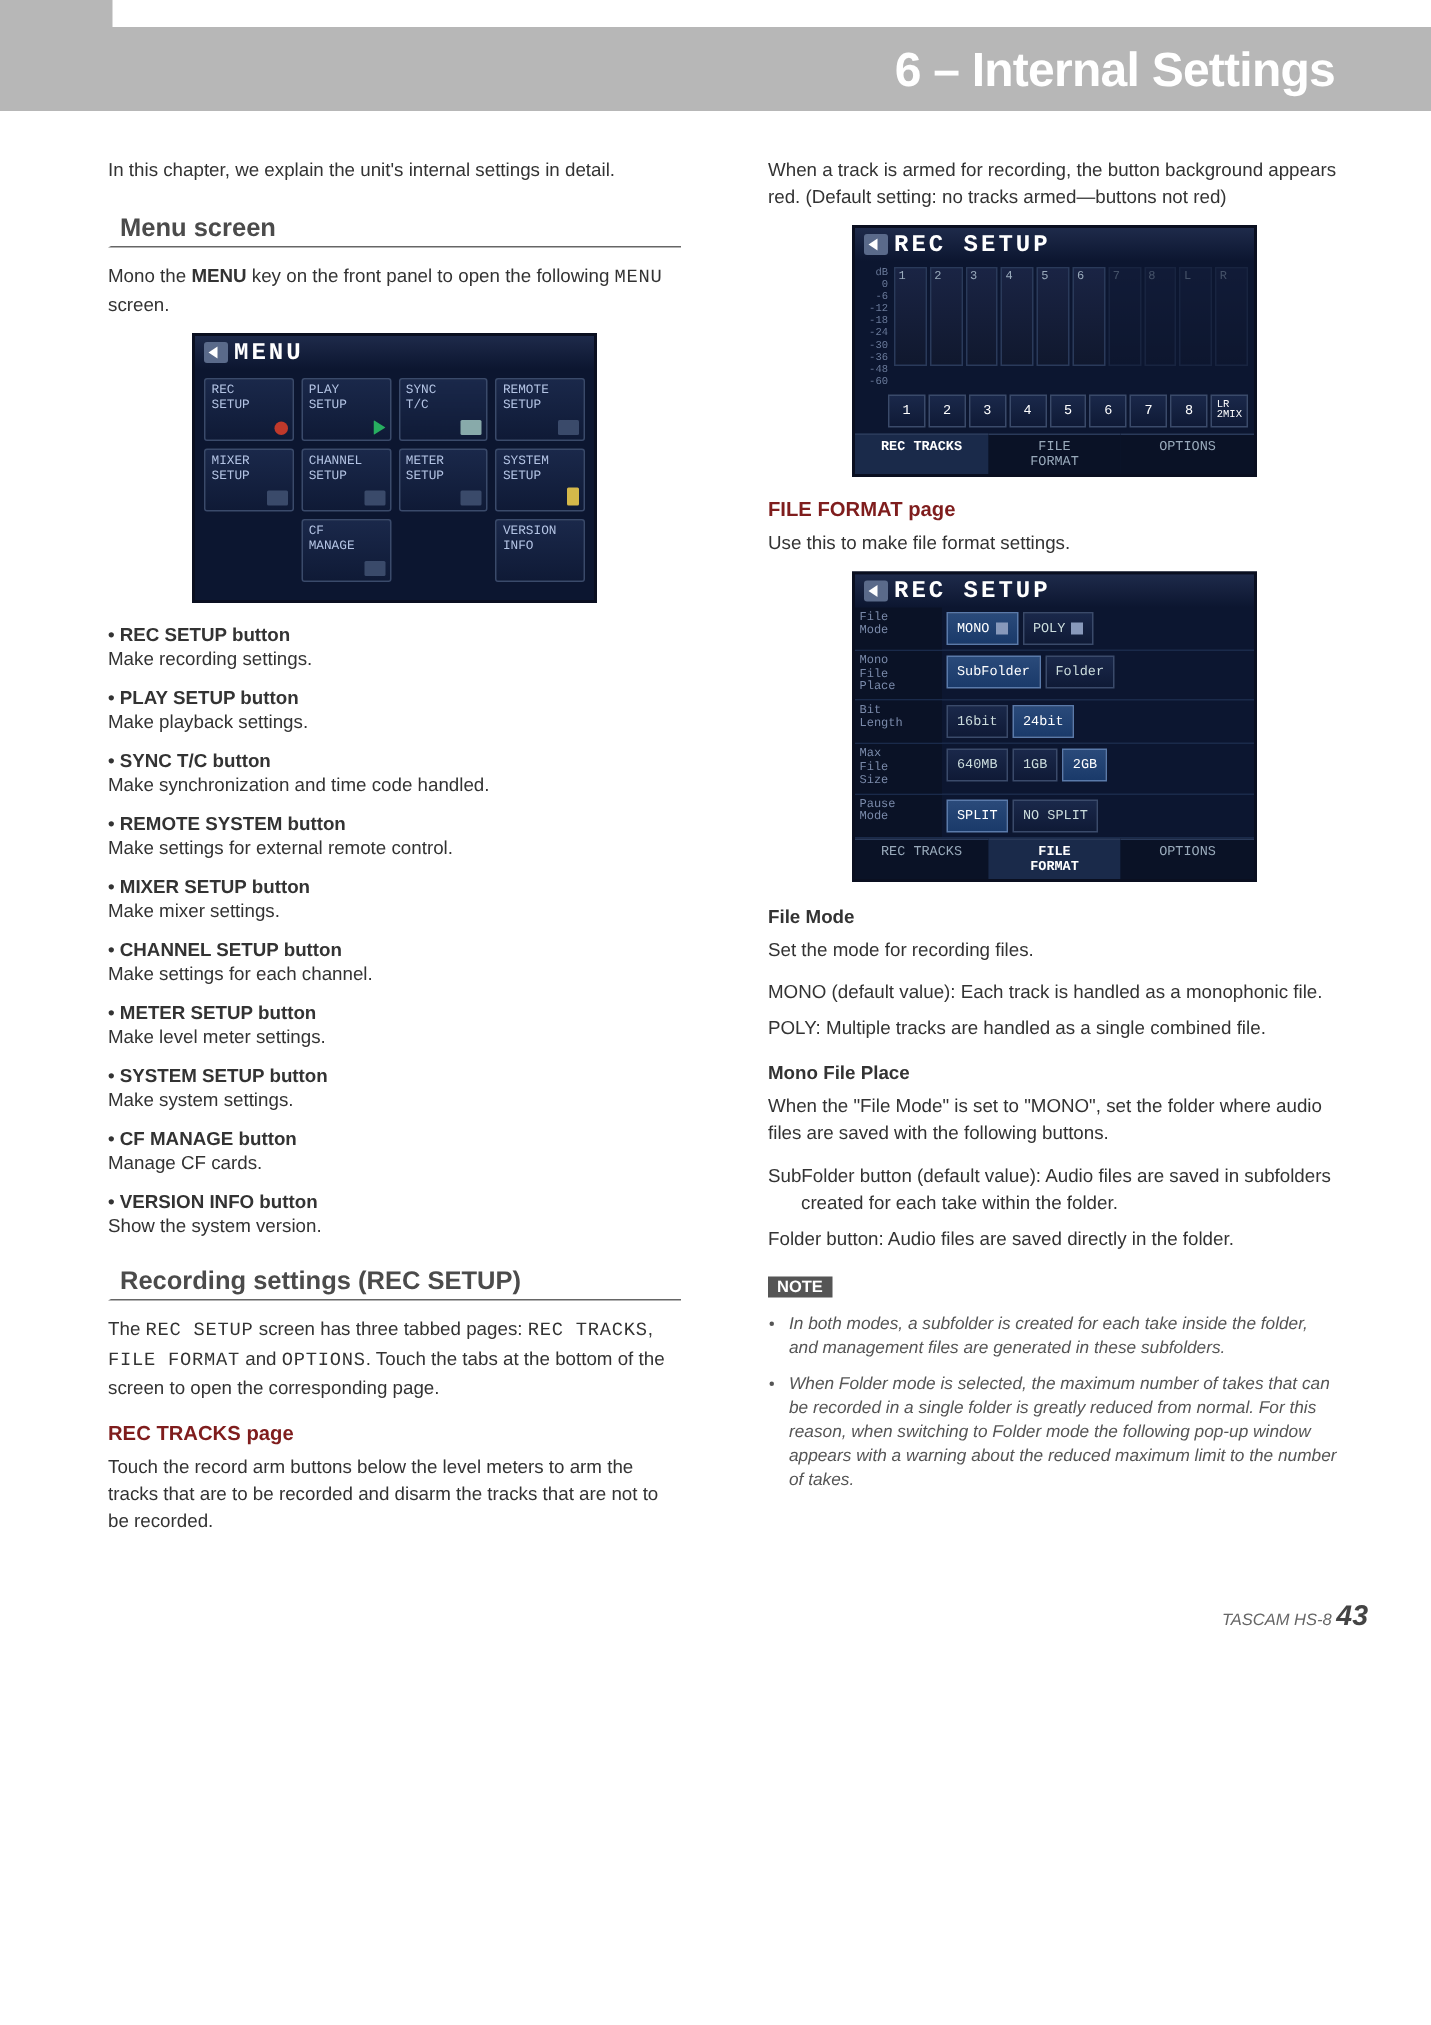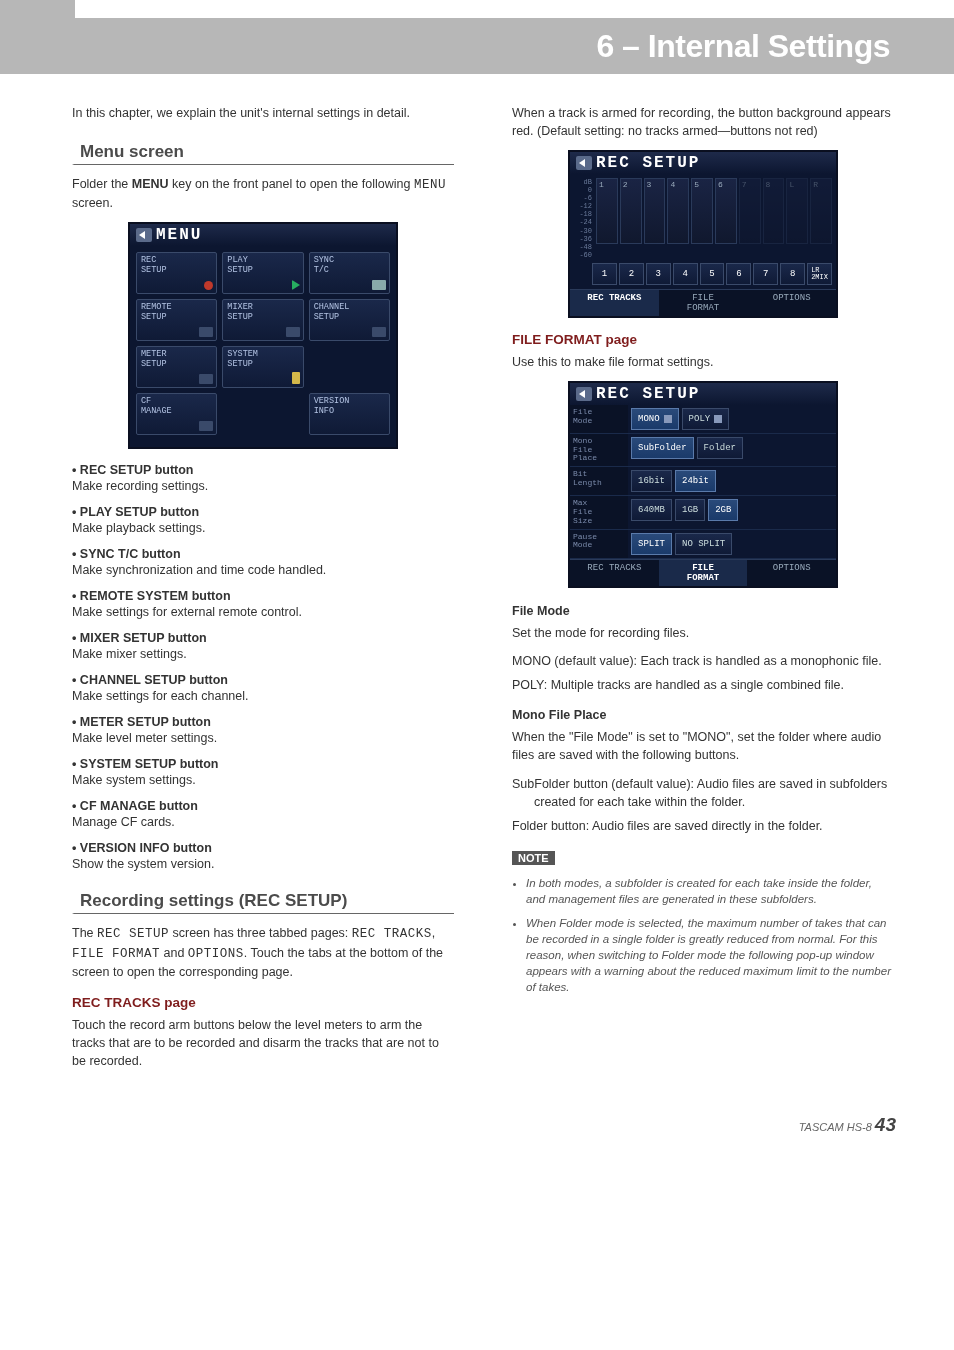--- a/index.html
+++ b/index.html
@@ -100,21 +100,21 @@
     line-height: 1.4;
   }
   .hang {
     padding-left: 22px;
     text-indent: -22px;
     margin-bottom: 6px;
   }
   .bold { font-weight: 700; }
   .footer {
     text-align: right;
-    padding: 4px 58px 30px 0;
+    padding: 4px 42px 30px 0;
     font-size: 11px;
     font-style: italic;
     color: #666;
   }
   .footer .pg {
     font-style: italic;
     font-size: 19px;
     font-weight: 700;
     color: #444;
   }
@@ -147,21 +147,21 @@
   .back-arrow::before {
     content:""; position:absolute; left:3px; top:3px;
     width:0; height:0; border-top:4px solid transparent;
     border-bottom:4px solid transparent; border-right:6px solid #fff;
   }
 
   
   .lcd-menu { width: 270px; padding-bottom: 6px; }
   .menu-grid {
     display: grid;
-    grid-template-columns: repeat(3, 1fr);
+    grid-template-columns: repeat(4, 1fr);
     gap: 5px;
     padding: 6px;
   }
   .menu-btn {
     background: linear-gradient(#1a284a, #0f1a36);
     border: 1px solid #3a4a6a;
     border-radius: 2px;
     height: 42px;
     padding: 3px 4px;
     color: #b4c4e4;
@@ -271,21 +271,21 @@
   <h1>6 – Internal Settings</h1>
 </div>
 
 <div class="content">
 
   <div class="col">
     <p>In this chapter, we explain the unit's internal settings in detail.</p>
 
     <h2 class="section-title">Menu screen</h2>
     <p>
-      <span>Folder the </span><span class="bold">MENU</span><span> key on the front panel to open the following </span><span class="mono">MENU</span><span> screen.</span>
+      <span>Mono the </span><span class="bold">MENU</span><span> key on the front panel to open the following </span><span class="mono">MENU</span><span> screen.</span>
     </p>
 
     <div class="lcd lcd-menu">
       <div class="lcd-title">
         <span class="back-arrow"></span>
         <span>MENU</span>
       </div>
       <div class="menu-grid">
         <div class="menu-btn rec"><span class="mb-label">REC
 SETUP</span><span class="mb-icon"></span></div>

